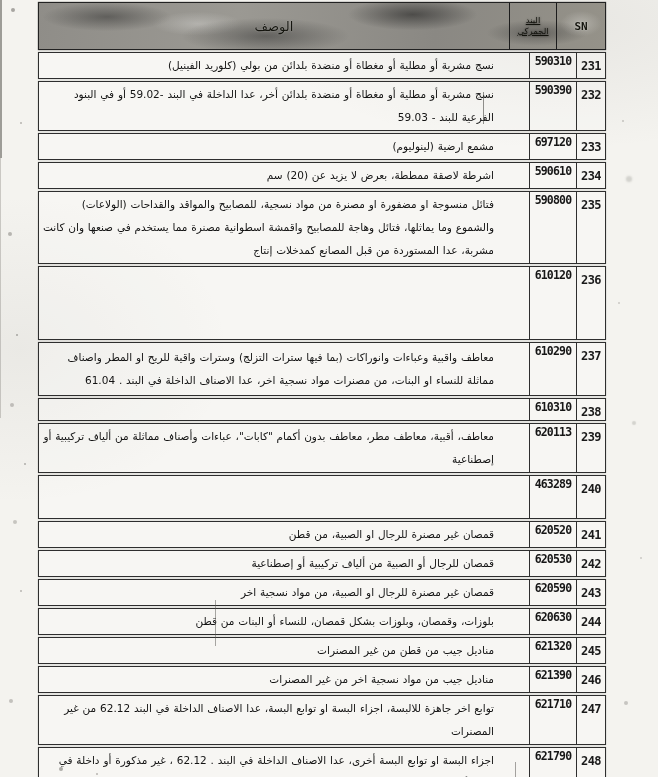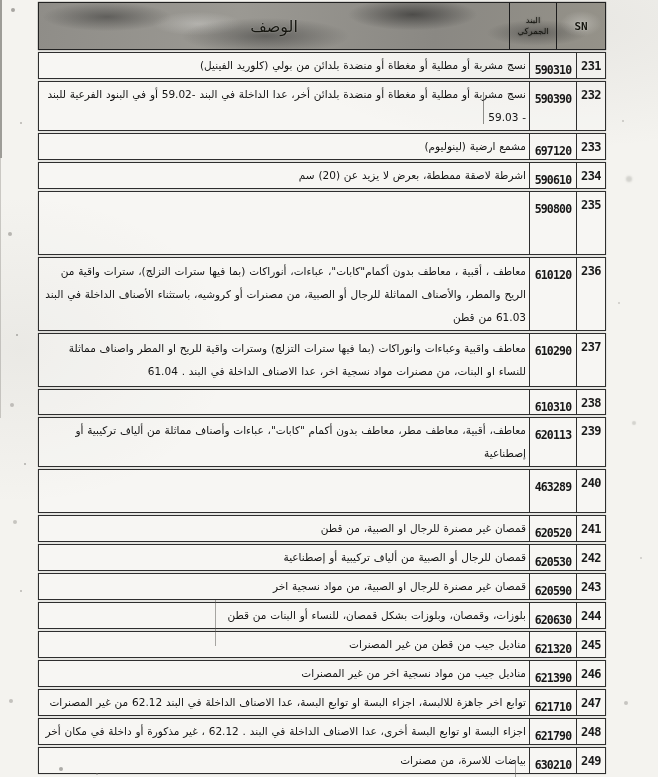--- a/index.html
+++ b/index.html
@@ -37,40 +37,41 @@
     font:bold 11px "DejaVu Sans Mono", monospace;
     background:radial-gradient(26px 16px at 50% 45%, rgba(235,234,230,.35), transparent 80%);
     text-shadow:0 0 2px rgba(230,230,225,.6);
   }
   .hcode{
     width:47px;box-sizing:border-box;border-left:1px solid #1c1c1c;
     flex-direction:column;gap:2px;
     font-size:8.5px;line-height:9px;color:#12120c;
     text-shadow:0 0 2px rgba(0,0,0,.55), 0 0 1px rgba(200,200,195,.3);
     filter:blur(.4px);
-  }
-  .hdesc{flex:1;font-size:16px;text-shadow:0 0 1.5px rgba(245,245,242,.45);}
+    text-decoration:underline;
+  }
+  .hdesc{flex:1;font-size:13px;text-shadow:0 0 1.5px rgba(245,245,242,.45);}
 
   
   .row{
     display:flex;flex-direction:row;align-items:stretch;
     border:1px solid #2e2e2e;margin-top:2px;background:rgba(255,255,255,.25);
     box-shadow:0 0 .7px #444;
     box-sizing:content-box;
   }
   .cell{box-sizing:border-box;}
   .sn{
     width:29px;display:flex;justify-content:center;align-items:flex-start;
     padding-top:6px;border-left:1px solid #2e2e2e;
     font:bold 12px "DejaVu Sans Mono", monospace;color:#1a1a1a;letter-spacing:-.5px;
   }
   .code{
     width:47px;display:flex;justify-content:center;align-items:flex-start;
-    padding-top:10px;border-left:1px solid #2e2e2e;
-    font:bold 11.5px "DejaVu Sans Mono", monospace;color:#161616;letter-spacing:-.8px;
+    padding-top:1px;border-left:1px solid #2e2e2e;
+    font:bold 11.5px "DejaVu Sans Mono", monospace;color:#161616;letter-spacing:-.8px;margin-left:32px;
   }
   .desc{
     flex:1;display:flex;align-items:center;
     padding:1px 3px 1px 4px;
   }
   .desc .t{
     display:block;width:100%;
     font-size:10.5px;line-height:23px;color:#131313;
     text-align:right;word-spacing:.5px;
   }
@@ -147,28 +148,28 @@
     <div class="cell sn">234</div>
     <div class="cell code">590610</div>
     <div class="cell desc">
       <span class="t">اشرطة لاصقة ممططة، بعرض لا يزيد عن (20) سم</span>
     </div>
   </div>
 
   <div class="row" style="min-height: 62px;">
     <div class="cell sn">235</div>
     <div class="cell code">590800</div>
+    <div class="cell desc">
+      <span class="t">فتائل منسوجة او مضفورة او مصنرة من مواد نسجية، للمصابيح والمواقد والقداحات (الولاعات) والشموع وما يماثلها، فتائل وهاجة للمصابيح واقمشة اسطوانية مصنرة مما يستخدم في صنعها وان كانت مشربة، عدا المستوردة من قبل المصانع كمدخلات إنتاج</span>
+    </div>
   </div>
 
   <div class="row" style="min-height: 72px;">
     <div class="cell sn">236</div>
     <div class="cell code">610120</div>
-    <div class="cell desc">
-      <span class="t">معاطف ، أقبية ، معاطف بدون أكمام"كابات"، عباءات، أنوراكات (بما فيها سترات التزلج)، سترات واقية من الريح والمطر، والأصناف المماثلة للرجال أو الصبية، من مصنرات أو كروشيه، باستثناء الأصناف الداخلة في البند 61.03 من قطن</span>
-    </div>
   </div>
 
   <div class="row" style="min-height: 52px;">
     <div class="cell sn">237</div>
     <div class="cell code">610290</div>
     <div class="cell desc">
       <span class="t">معاطف واقبية وعباءات وانوراكات (بما فيها سترات التزلج) وسترات واقية للريح او المطر واصناف مماثلة للنساء او البنات، من مصنرات مواد نسجية اخر، عدا الاصناف الداخلة في البند . 61.04</span>
     </div>
   </div>
 

